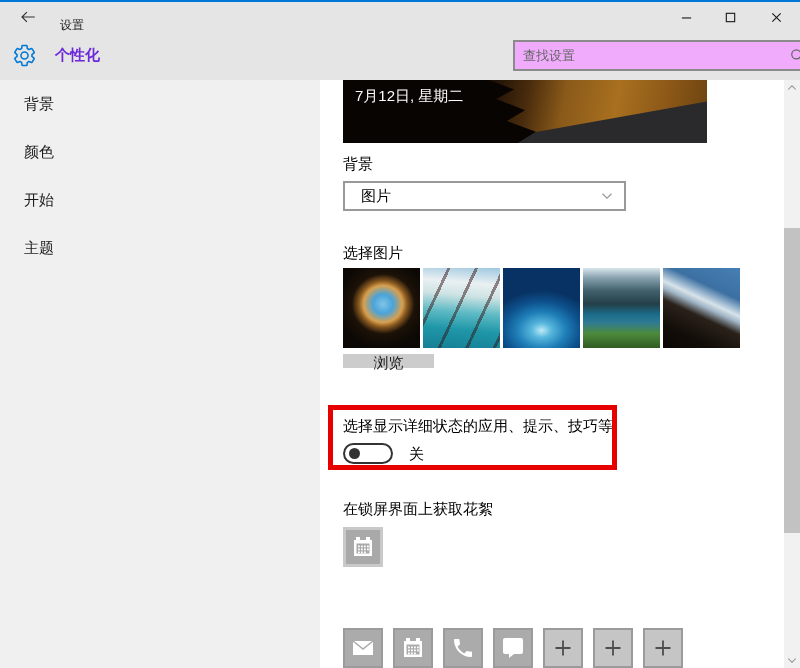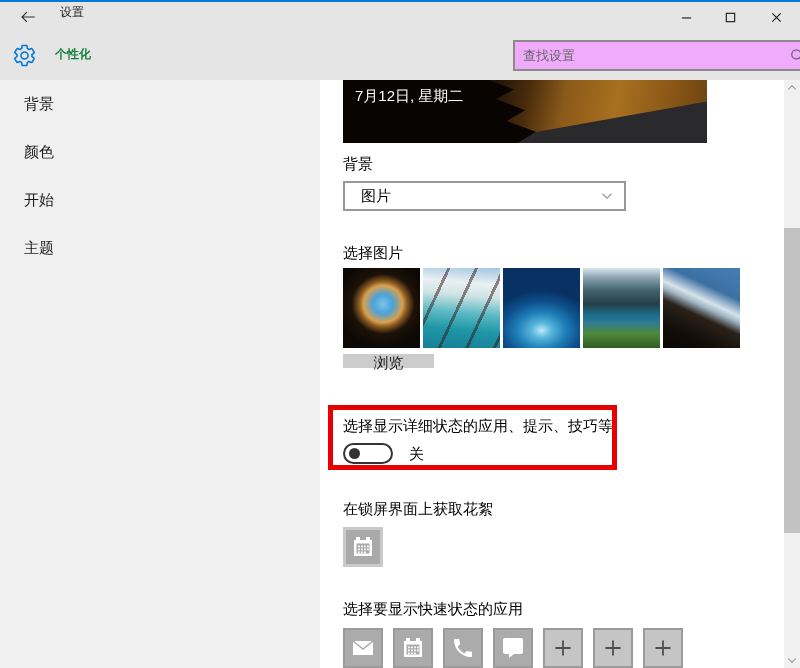--- a/index.html
+++ b/index.html
@@ -6,28 +6,28 @@
   html, body { width: 800px; height: 668px; overflow: hidden; }
   body { font-family: "Liberation Sans", "DejaVu Sans", sans-serif; }
   #app { position: relative; width: 800px; height: 668px; background: #ffffff; overflow: hidden; }
 
   
   .accent-line { position: absolute; left: 0; top: 0; width: 800px; height: 2px; background: #0078d7; }
 
   
   .titlebar { position: absolute; left: 0; top: 2px; width: 800px; height: 30px; background: #e5e5e5; }
   .back-btn { position: absolute; left: 12px; top: 4px; width: 32px; height: 24px; background: transparent; border: 0; cursor: pointer; }
-  .app-title { position: absolute; left: 60px; top: 2px; font-size: 12px; color: #1a1a1a; }
+  .app-title { position: absolute; left: 60px; top: 15px; font-size: 12px; color: #1a1a1a; }
   .win-btn { position: absolute; top: 2px; width: 34px; height: 26px; background: transparent; border: 0; display: flex; align-items: center; justify-content: center; }
   .win-min { left: 669px; } .win-max { left: 713px; } .win-close { left: 759px; }
 
   
   .header { position: absolute; left: 0; top: 32px; width: 800px; height: 48px; background: #e5e5e5; }
   .gear { position: absolute; left: 12px; top: 11px; width: 25px; height: 25px; }
-  .page-title { position: absolute; left: 55px; top: 14px; font-size: 12px; font-weight: bold; color: #15803d; }
+  .page-title { position: absolute; left: 55px; top: 14px; font-size: 15px; font-weight: bold; color: #6d28d9; }
   .searchbox { position: absolute; left: 493px; top: 8px; width: 303px; height: 31px; background: #f0abfc; border: 2px solid #8a8a8a; display: flex; align-items: center; margin-left: 20px; }
   .searchbox input { flex: 1; border: 0; outline: none; background: transparent; font-family: inherit; font-size: 13px; color: #333; padding: 0 4px 0 8px; }
   .searchbox input::placeholder { color: #666666; opacity: 1; }
   .search-ico { width: 20px; height: 20px; margin-right: 6px; flex: 0 0 auto; }
 
   
   .sidebar { position: absolute; left: 0; top: 80px; width: 320px; height: 588px; background: #f0f0f0; }
   .side-item { position: relative; width: 320px; height: 48px; display: flex; align-items: center; cursor: pointer; }
   .side-item span { margin-left: 24px; font-size: 15px; color: #1a1a1a; }
   .side-item.selected { background: #90c1e6; }
@@ -191,21 +191,20 @@
             <rect x="10" y="13.5" width="1.8" height="1.8"></rect>
             <rect x="13" y="13.5" width="1.8" height="1.8"></rect>
             <rect x="16" y="13.5" width="1.8" height="1.8"></rect>
           <rect x="7" y="16.5" width="1.8" height="1.8"></rect>
             <rect x="10" y="16.5" width="1.8" height="1.8"></rect>
             <rect x="13" y="16.5" width="1.8" height="1.8"></rect>
         </g>
       </svg>
     </button>
 
-    <span class="lbl" style="top:520px">选择要显示快速状态的应用</span>
 
     <div class="quick-row">
       <button class="app-btn">
         <svg viewBox="0 0 24 24">
           <rect x="2" y="5" width="20" height="14" fill="#fff"></rect>
           <path d="M2 5l10 8L22 5" fill="none" stroke="#ababab" stroke-width="1.6"></path>
         </svg>
       </button>
       <button class="app-btn">
         <svg viewBox="0 0 24 24">

